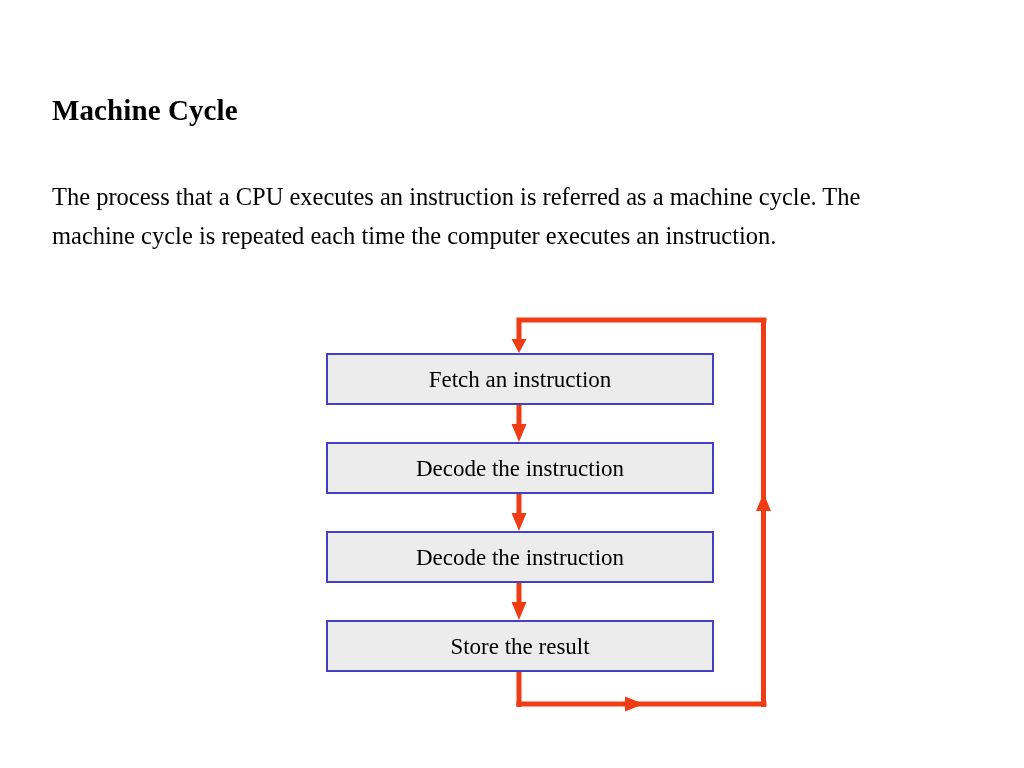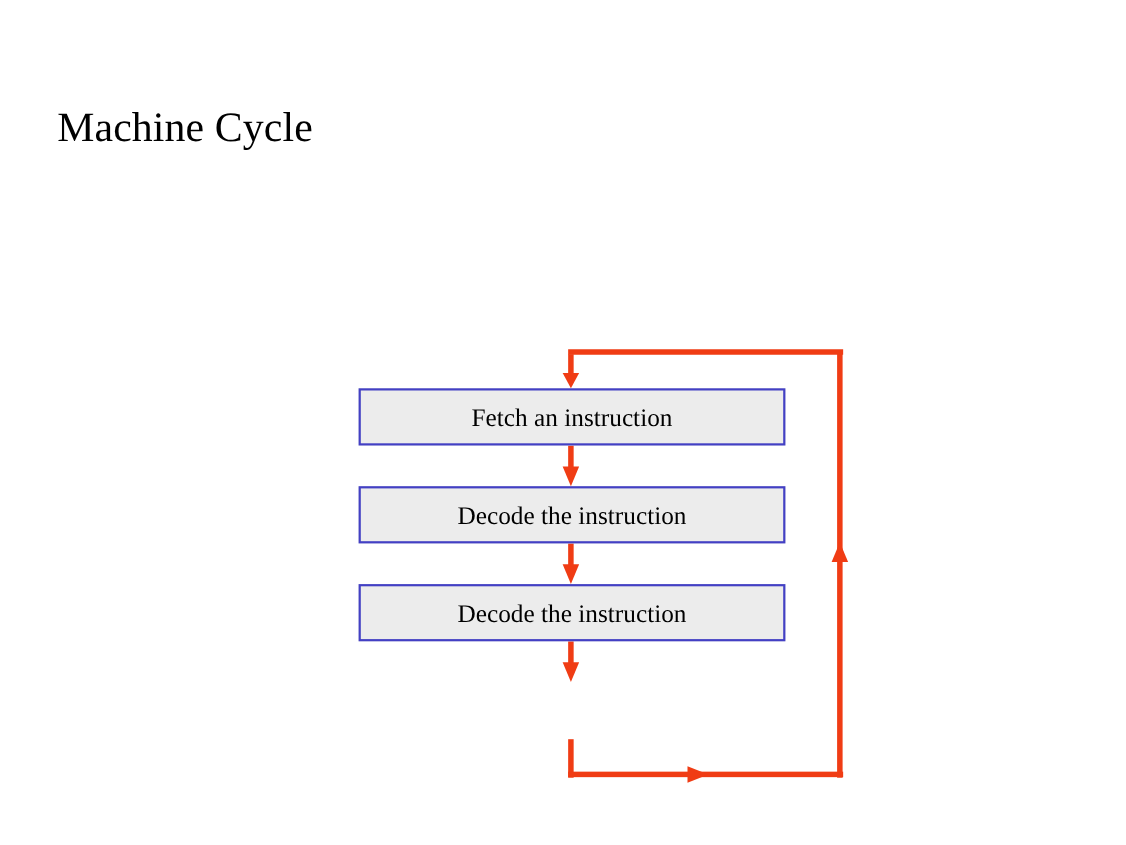--- a/index.html
+++ b/index.html
@@ -24,22 +24,22 @@
     width: 1024px;
     height: 768px;
     background: #ffffff;
   }
 
   
   #page-title {
     position: absolute;
     left: 52px;
     top: 74px;
-    font-size: 38px;
-    font-weight: normal;
+    font-size: 29px;
+    font-weight: bold;
     letter-spacing: 0.1px;
     line-height: 34px;
     white-space: nowrap;
   }
 
   #body-paragraph {
     position: absolute;
     left: 52px;
     top: 152px;
     width: 880px;
@@ -90,20 +90,21 @@
     overflow: visible;
   }
 </style>
 </head>
 <body>
 
 <div id="slide">
 
   <h1 id="page-title">Machine Cycle</h1>
 
+  <p id="body-paragraph">The process that a CPU executes an instruction is referred as a machine cycle. The machine cycle is repeated each time the computer executes an instruction.</p>
 
   <div id="flowchart">
 
     <svg id="loop-svg" viewBox="0 0 500 430">
       <defs>
         <marker id="arrow-down" markerWidth="16" markerHeight="14" refX="8" refY="13" orient="0" markerUnits="userSpaceOnUse">
           <path d="M 1 0 L 15 0 L 8 13 Z" fill="#f03c14"></path>
         </marker>
       </defs>
 
@@ -145,15 +146,18 @@
     </div>
 
     <div class="flow-box box-1">
       <span class="flow-box-label">Decode the instruction</span>
     </div>
 
     <div class="flow-box box-2">
       <span class="flow-box-label">Decode the instruction</span>
     </div>
 
+    <div class="flow-box box-3">
+      <span class="flow-box-label">Store the result</span>
+    </div>
 
   </div>
 </div>
 
 </body></html>

